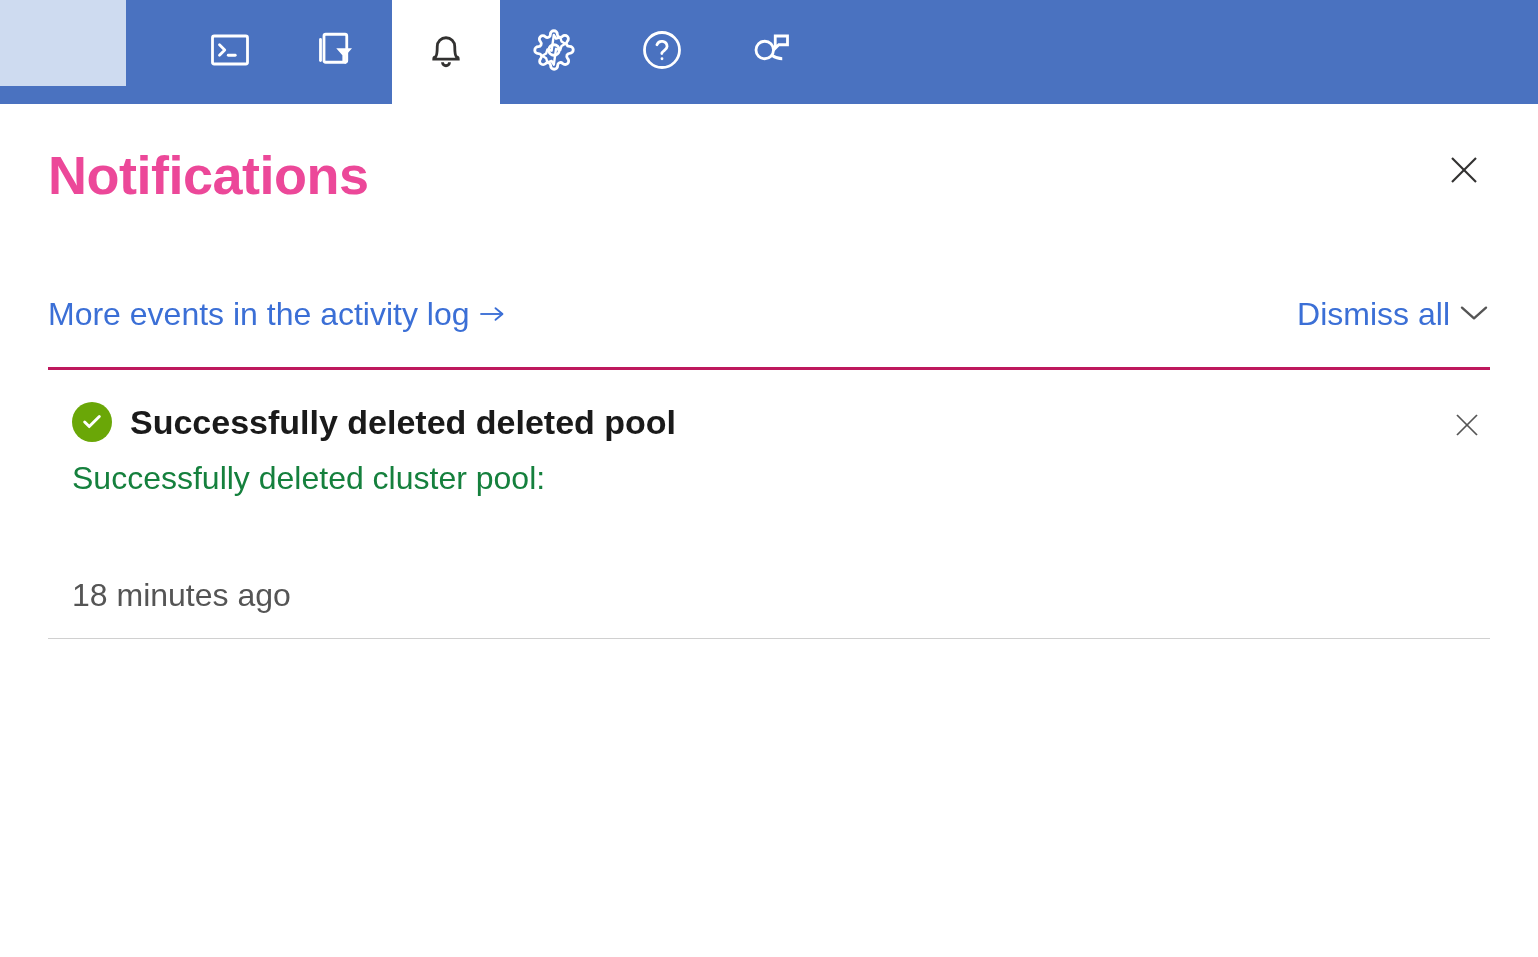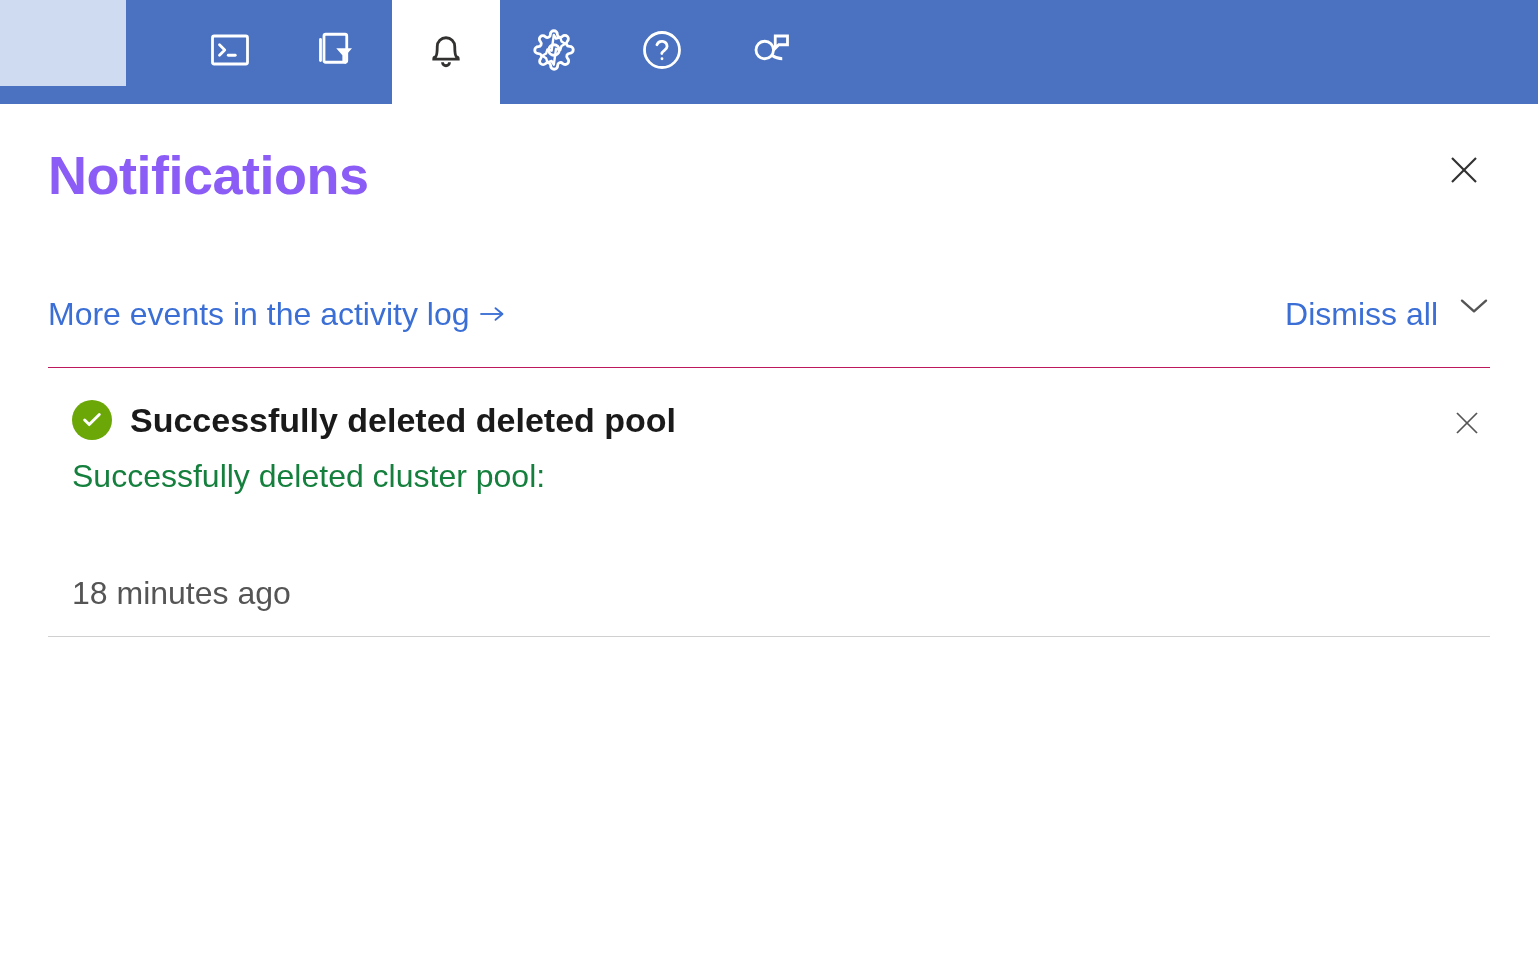--- a/index.html
+++ b/index.html
@@ -52,56 +52,56 @@
     }
     .panel-header {
       display: flex;
       justify-content: space-between;
       align-items: flex-start;
       margin-bottom: 90px;
     }
     .panel-title {
       font-size: 54px;
       font-weight: 600;
-      color: #8b5cf6;
+      color: #ec4899;
       letter-spacing: -0.5px;
     }
     .close-btn {
       cursor: pointer;
       color: #323130;
       padding: 8px;
     }
     .close-btn svg {
       width: 36px;
       height: 36px;
     }
     .panel-actions {
       display: flex;
       justify-content: space-between;
       align-items: center;
       padding-bottom: 34px;
-      border-bottom: 1px solid #be185d;
+      border-bottom: 3px solid #be185d;
     }
     .link {
       color: #3b6fd6;
       font-size: 32px;
       text-decoration: none;
       cursor: pointer;
       display: inline-flex;
       align-items: center;
       gap: 8px;
     }
     .link svg {
       width: 28px;
       height: 22px;
     }
     .dismiss-wrap {
       display: flex;
-      align-items: flex-start;
-      gap: 20px;
+      align-items: center;
+      gap: 8px;
       margin-left: 44px;
     }
     .dismiss-all {
       color: #3b6fd6;
       font-size: 32px;
       cursor: pointer;
     }
     .chevron-down {
       cursor: pointer;
       color: #555;

